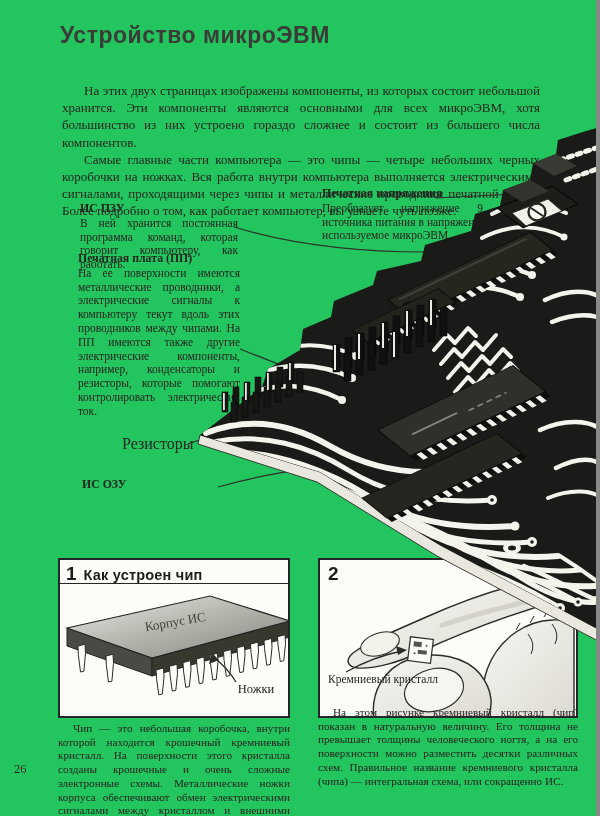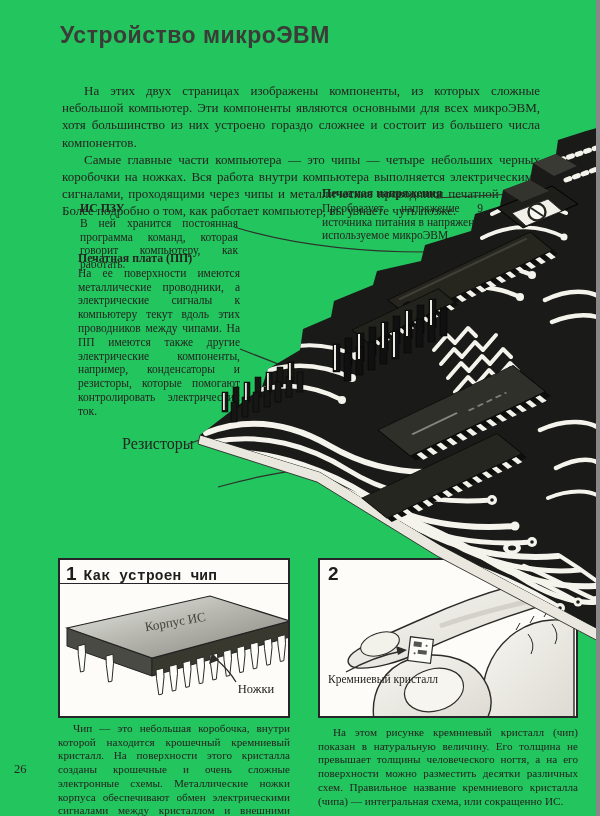--- a/index.html
+++ b/index.html
@@ -17,42 +17,42 @@
   .callout-reg{left:322px;top:187px;width:186px;}
   .callout-pcb{left:78px;top:252px;width:162px;}
   .callout-res{left:122px;top:437px;font-size:16px;text-align:center;}
   .callout-ram{left:82px;top:478px;width:176px;}
   .figbox{border:2px solid #26262a;background:#fdfcf8;z-index:2;}
   .figbox1{left:58px;top:558px;width:232px;height:160px;box-sizing:border-box;}
   .figbox2{left:318px;top:558px;width:260px;height:160px;box-sizing:border-box;}
   .fig-head{display:flex;align-items:baseline;gap:7px;padding:3px 6px 1px 6px;
             border-bottom:1.5px solid #26262a;height:24px;box-sizing:border-box;}
   .fig-num{font-family:"Liberation Sans",sans-serif;font-weight:bold;font-size:19px;color:#1d1d1b;}
-  .fig-title{font-family:Liberation Mono, monospace;font-weight:bold;font-size:14.5px;color:#1d1d1b;letter-spacing:.2px;}
+  .fig-title{font-family:Liberation Sans, sans-serif;font-weight:bold;font-size:14.5px;color:#1d1d1b;letter-spacing:.2px;}
   .fig2-num{position:absolute;left:8px;top:3px;}
   .caption{z-index:3;font-size:11.2px;line-height:13.7px;}
   .caption p{margin:0;text-indent:15px;}
   .cap-left{left:58px;top:722px;width:232px;}
-  .cap-right{left:318px;top:726px;width:260px;}
+  .cap-right{left:318px;top:706px;width:260px;}
   .pageno{left:14px;top:762px;font-size:12.5px;z-index:3;}
   .crystal-label{position:absolute;left:4px;top:112px;width:118px;text-align:center;
                  font-size:11.5px;line-height:15px;color:#242420;}
   svg{display:block;}
   #board-svg{position:absolute;left:0;top:0;z-index:6;pointer-events:none;}
   .boxsvg{position:absolute;left:0;top:0;}
 </style>
 </head>
 <body>
 
 <div class="page">
 
   <div class="abs page-title sans">Устройство микроЭВМ</div>
 
   <div class="abs intro just">
-    <p>На этих двух страницах изображены компоненты, из которых сложные небольшой компьютер. Эти компоненты являются основными для всех микроЭВМ, хотя большинство из них устроено гораздо сложнее и состоит из большего числа компонентов.</p>
+    <p>На этих двух страницах изображены компоненты, из которых состоит небольшой хранится. Эти компоненты являются основными для всех микроЭВМ, хотя большинство из них устроено гораздо сложнее и состоит из большего числа компонентов.</p>
     <p>Самые главные части компьютера — это чипы — четыре небольших черных коробочки на ножках. Вся работа внутри компьютера выполняется электрическими сигналами, проходящими через чипы и металлические проводники печатной платы. Более подробно о том, как работает компьютер, вы узнаете чуть позже.</p>
   </div>
 
   <div class="abs callout callout-rom just">
     <p class="ct">ИС ПЗУ</p>
     <span>В ней хранится постоянная программа команд, которая говорит компьютеру, как работать.</span>
   </div>
 
   <div class="abs callout callout-reg just">
     <p class="ct">Печатная напряжения</p>
@@ -60,20 +60,21 @@
   </div>
 
   <div class="abs callout callout-pcb just">
     <p class="ct">Печатная плата (ПП)</p>
     <span>На ее поверхности имеются металлические проводники, а электрические сигналы к компьютеру текут вдоль этих проводников между чипами. На ПП имеются также другие электрические компоненты, например, конденсаторы и резисторы, которые помогают контролировать электрический ток.</span>
   </div>
 
   <div class="abs callout callout-res">Резисторы</div>
 
   <div class="abs callout callout-ram just">
+    <p class="ct">ИС ОЗУ</p>
   </div>
 
   <div class="abs figbox figbox1">
     <svg class="boxsvg" width="228" height="156" viewBox="0 0 228 156">
       <defs>
         <linearGradient id="chiptop" x1="0" y1="0" x2="1" y2="1">
           <stop offset="0" stop-color="#ececе8"></stop>
           <stop offset="0" stop-color="#ececE8"></stop>
           <stop offset="0.45" stop-color="#b9b9b2"></stop>
           <stop offset="1" stop-color="#84847e"></stop>

